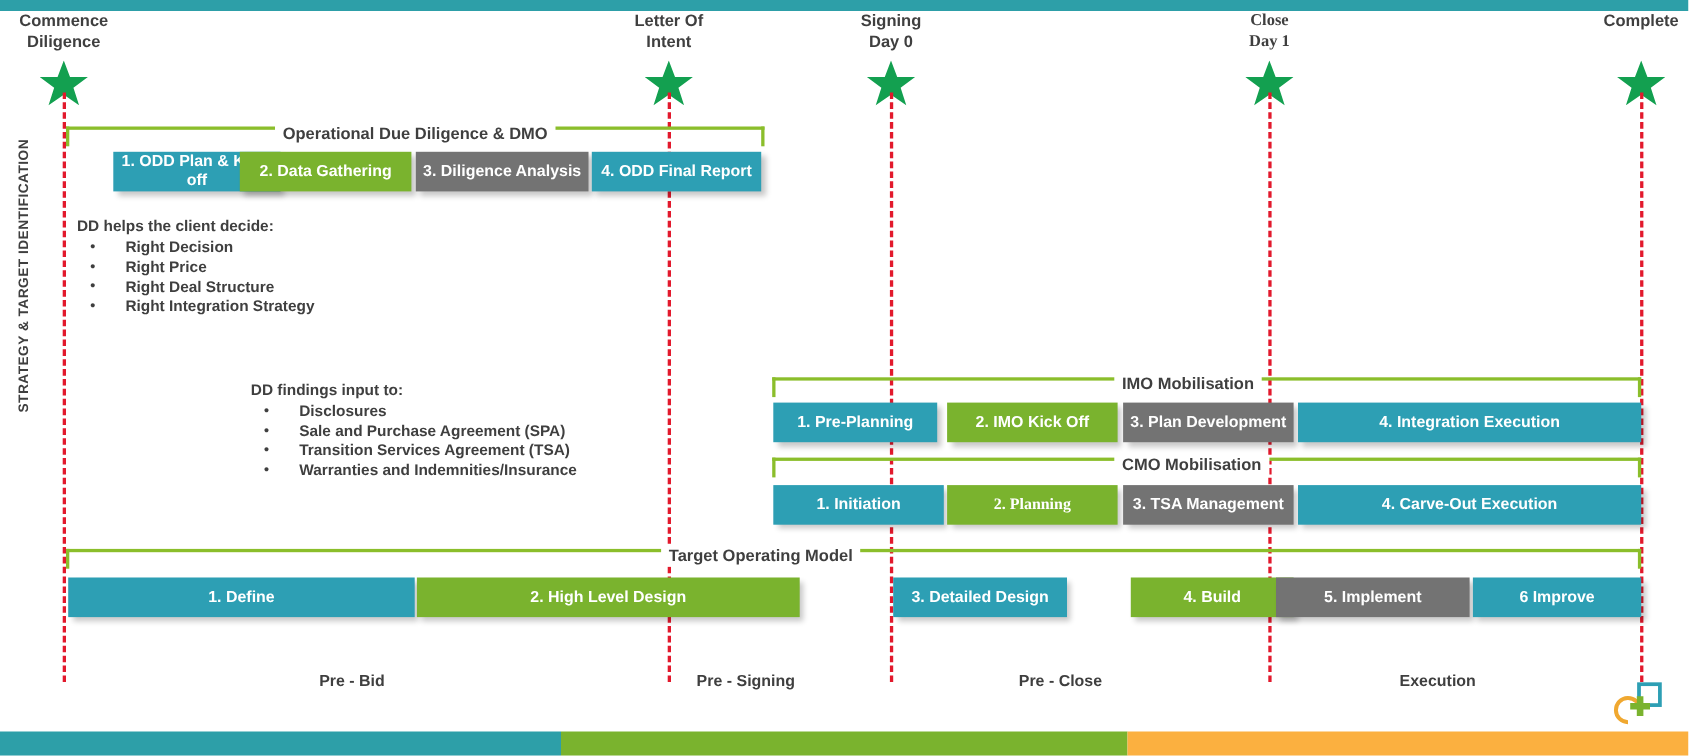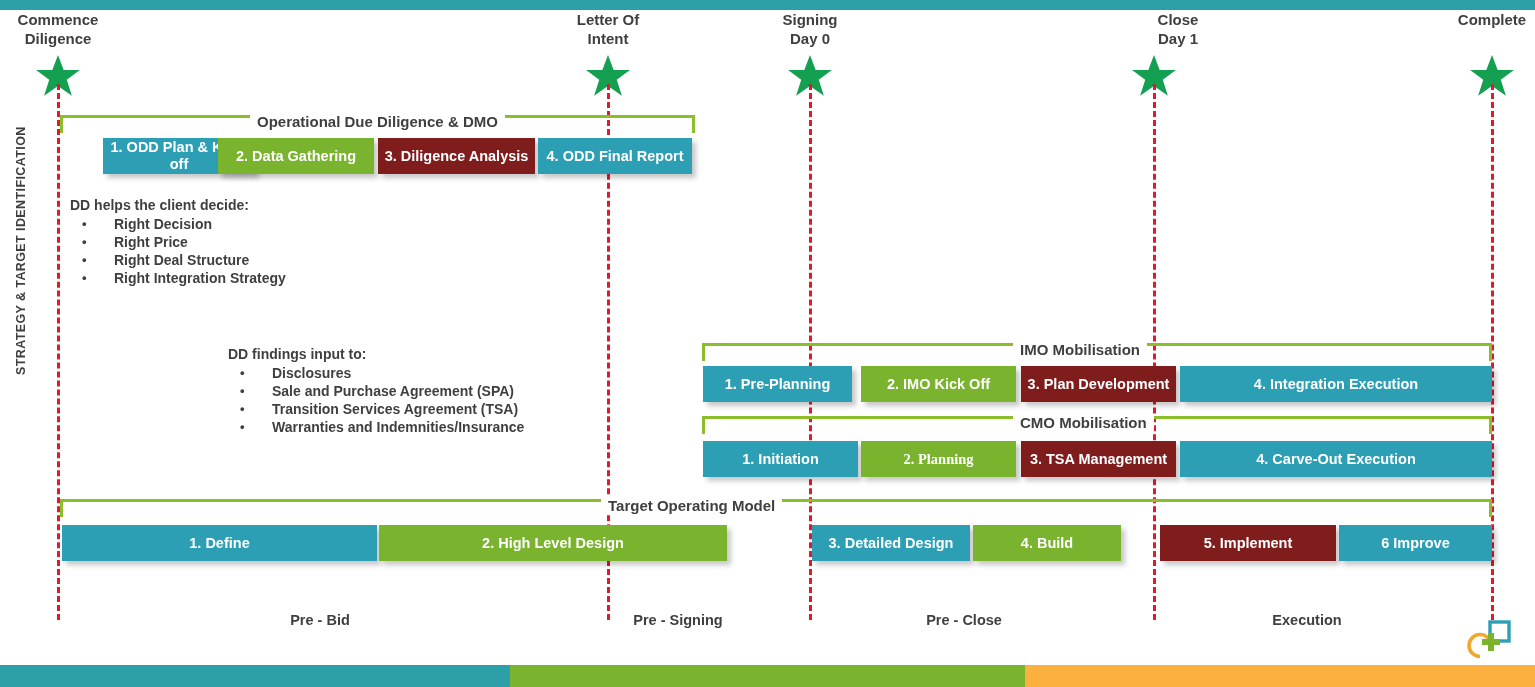--- a/index.html
+++ b/index.html
@@ -43,21 +43,21 @@
   .bar{
     position:absolute;height:36px;
     display:flex;align-items:center;justify-content:center;
     color:#ffffff;font-weight:bold;font-size:14.5px;line-height:17px;
     text-align:center;
     box-shadow:4px 4px 5px rgba(0,0,0,0.22);
     box-sizing:border-box;padding:0 4px;
   }
   .bar.teal{background:#2d9fb4;}
   .bar.green{background:#7ab32e;}
-  .bar.orange{background:#7f1d1d;}
+  .bar.orange{background:#737373;}
 
   
   .bracket{
     position:absolute;height:18px;
     border:3px solid #8bbe2b;
     border-bottom:none;
     box-sizing:border-box;
   }
   .bracket-label{
     position:absolute;
@@ -123,21 +123,21 @@
       </div>
       <div class="milestone" style="left: 720px;">
         <div class="mlabel">Signing
 Day 0</div>
       </div>
       <div class="star" style="left: 788px;">
         <svg viewBox="0 0 24 23">
           <polygon points="12,0 15.1,8.2 24,8.2 16.8,13.6 19.6,22.3 12,17 4.4,22.3 7.2,13.6 0,8.2 8.9,8.2" fill="currentColor"></polygon>
         </svg>
       </div>
-      <div class="milestone" style="left: 1088px;">
+      <div class="milestone" style="left: 1064px; font-family: Liberation Serif, serif;">
         <div class="mlabel">Close
 Day 1</div>
       </div>
       <div class="star" style="left: 1132px;">
         <svg viewBox="0 0 24 23">
           <polygon points="12,0 15.1,8.2 24,8.2 16.8,13.6 19.6,22.3 12,17 4.4,22.3 7.2,13.6 0,8.2 8.9,8.2" fill="currentColor"></polygon>
         </svg>
       </div>
       <div class="milestone" style="left: 1402px;">
         <div class="mlabel">Complete</div>
@@ -172,21 +172,21 @@
       <div class="bracket-label" style="left: 1013px; top: 414px;">CMO Mobilisation</div>
       <div class="bar teal" style="left: 703px; top: 441px; width: 155px;">1. Initiation</div>
       <div class="bar green" style="left: 861px; top: 441px; width: 155px; font-family: Liberation Serif, serif;">2. Planning</div>
       <div class="bar orange" style="left: 1021px; top: 441px; width: 155px;">3. TSA Management</div>
       <div class="bar teal" style="left: 1180px; top: 441px; width: 312px;">4. Carve-Out Execution</div>
       <div class="bracket" style="left: 60px; top: 499px; width: 1432px;"></div>
       <div class="bracket-label" style="left: 601px; top: 497px;">Target Operating Model</div>
       <div class="bar teal" style="left: 62px; top: 525px; width: 315px;">1. Define</div>
       <div class="bar green" style="left: 379px; top: 525px; width: 348px;">2. High Level Design</div>
       <div class="bar teal" style="left: 812px; top: 525px; width: 158px;">3. Detailed Design</div>
-      <div class="bar green" style="left: 973px; top: 525px; width: 148px;">4. Build</div>
+      <div class="bar green" style="left: 1028px; top: 525px; width: 148px;">4. Build</div>
       <div class="bar orange" style="left: 1160px; top: 525px; width: 176px;">5. Implement</div>
       <div class="bar teal" style="left: 1339px; top: 525px; width: 153px;">6 Improve</div>
     </div>
   <div id="notes-layer">
       <div class="textblock" style="left: 70px; top: 197px;">
         <div class="head">DD helps the client decide:</div>
         <ul>
           <li>Right Decision</li>
           <li>Right Price</li>
           <li>Right Deal Structure</li>

